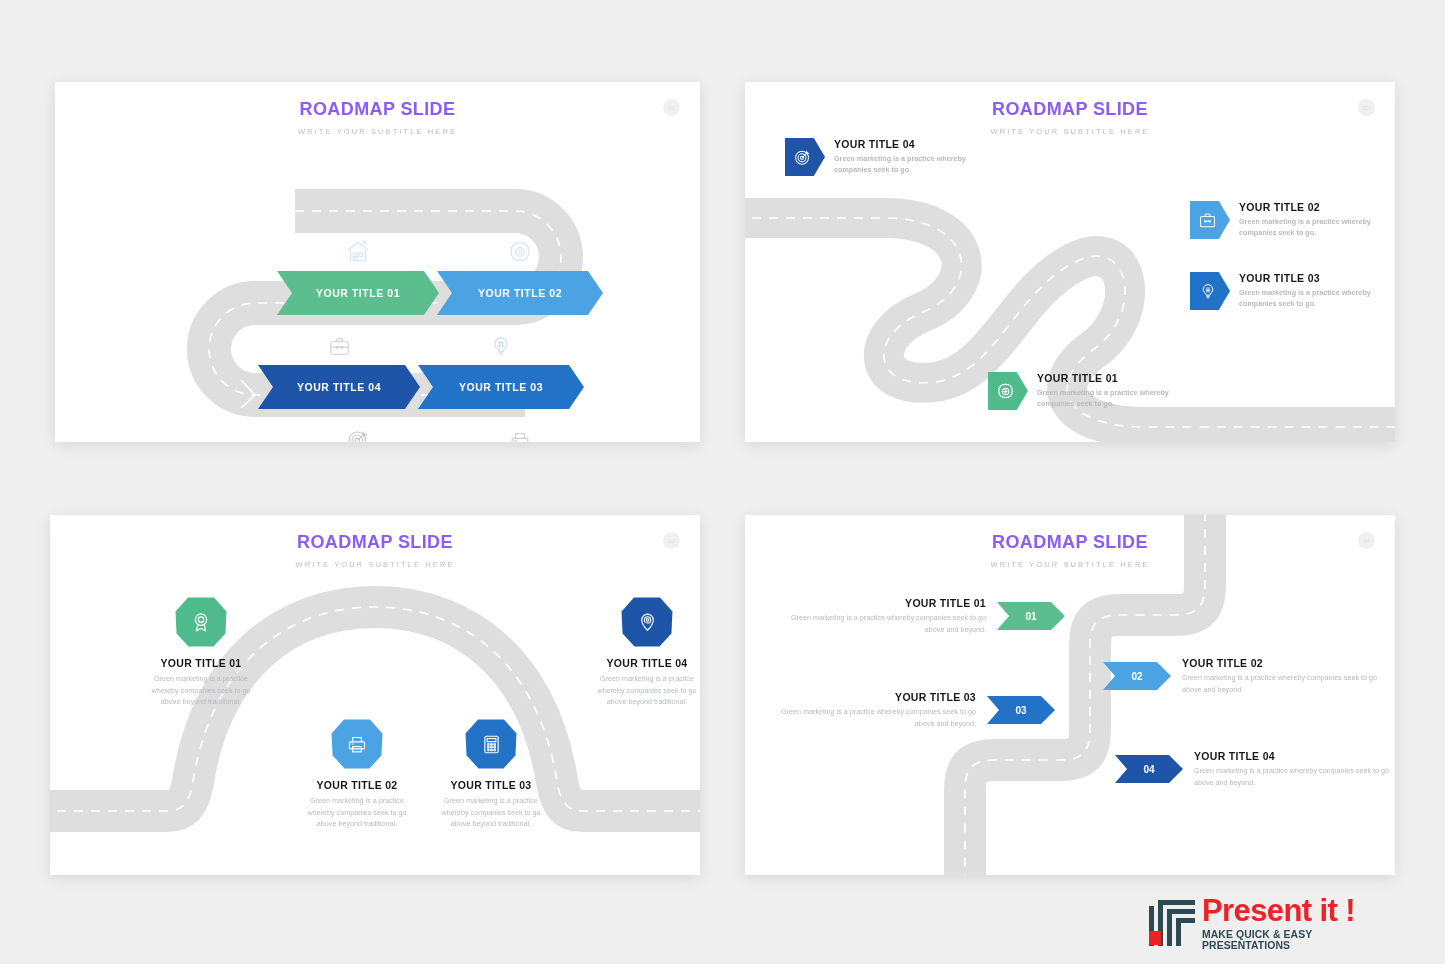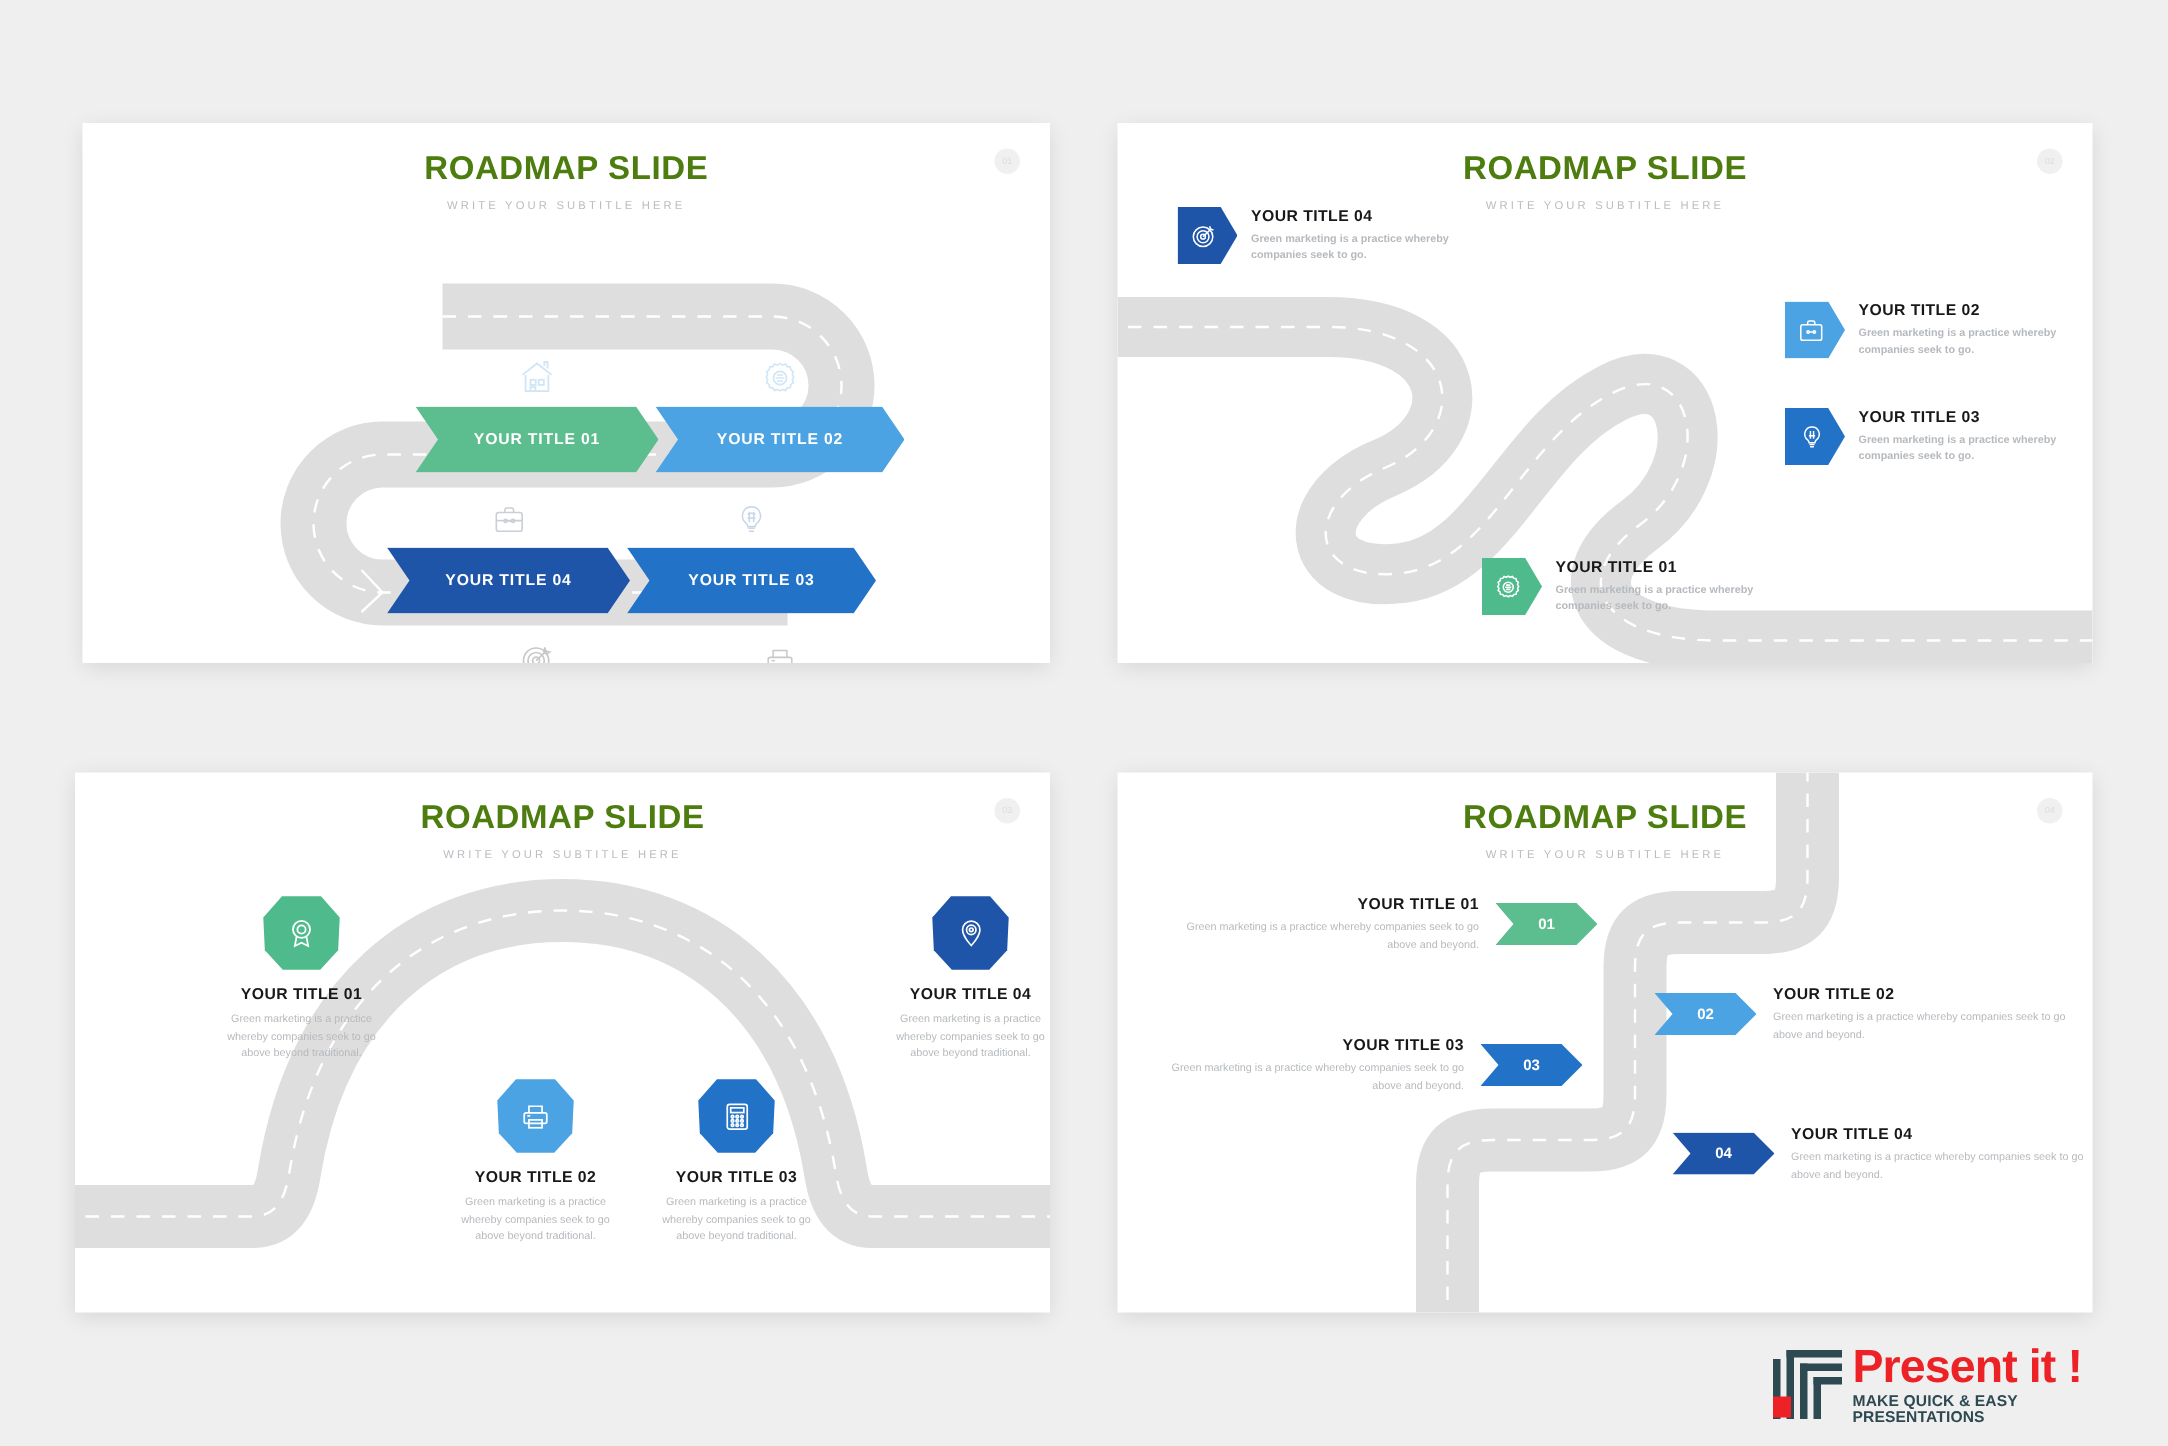--- a/index.html
+++ b/index.html
@@ -19,23 +19,23 @@
   }
   #slide1 { left: 55px;  top: 82px;  width: 645px; height: 360px; }
   #slide2 { left: 745px; top: 82px;  width: 650px; height: 360px; }
   #slide3 { left: 50px;  top: 515px; width: 650px; height: 360px; }
   #slide4 { left: 745px; top: 515px; width: 650px; height: 360px; }
 
   
   .s-title {
     text-align: center;
     font-weight: bold;
-    font-size: 22px;
+    font-size: 18px;
     letter-spacing: 0.4px;
-    color: #4d7c0f;
+    color: #8b5cf6;
     margin-top: 17px;
   }
   .s-sub {
     text-align: center;
     font-size: 7.5px;
     letter-spacing: 2.1px;
     color: #b9bdc1;
     margin-top: 7px;
     font-weight: 500;
   }
@@ -111,21 +111,21 @@
     width: 68px;
     display: flex; align-items: center; justify-content: center;
     color: #fff; font-weight: bold; font-size: 10px;
     clip-path: polygon(0 0, calc(100% - 14px) 0, 100% 50%, calc(100% - 14px) 100%, 0 100%, 12px 50%);
     filter: drop-shadow(0 1px 2px rgba(0,0,0,0.16));
   }
 
   
   .logo {
     position: absolute;
-    left: 1182px; top: 893px;
+    left: 1149px; top: 893px;
     width: 218px; height: 60px;
     display: flex; align-items: center;
   }
   .logo-mark { position: relative; width: 46px; height: 46px; flex: 0 0 46px; }
   .logo-mark i {
     position: absolute; display: block; background: #2d4952;
   }
   .logo-text { margin-left: 7px; }
   .logo-main {
     font-size: 31px; font-weight: bold; color: #ec2227;

